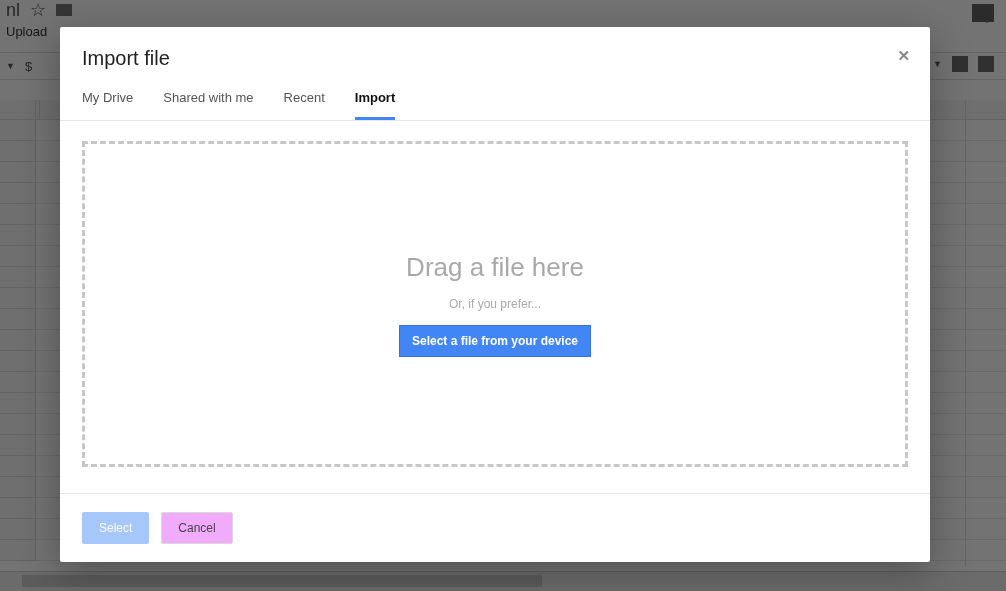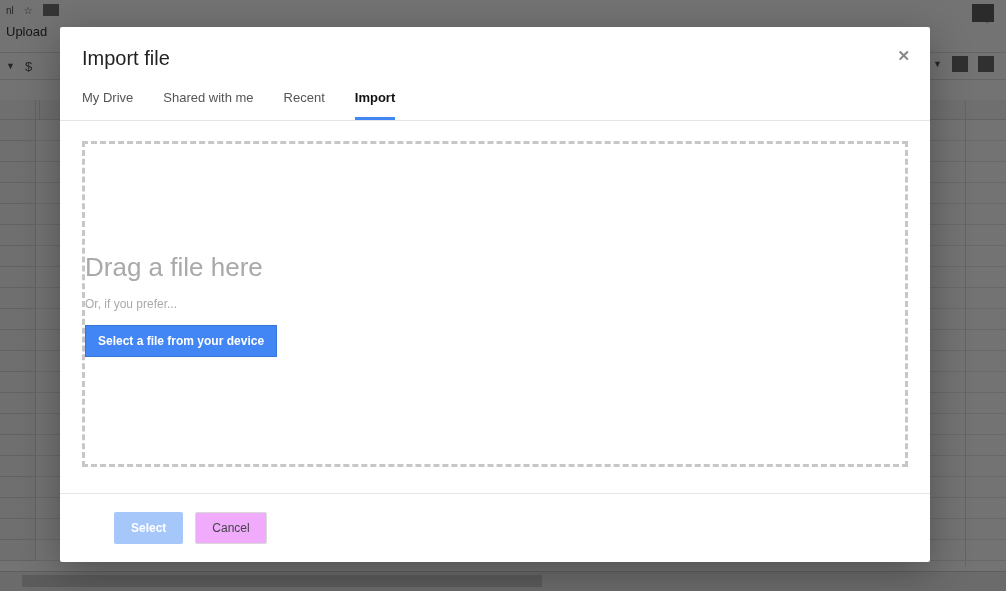--- a/index.html
+++ b/index.html
@@ -18,21 +18,21 @@
     }
     .bg .menubar {
       position:absolute; top:20px; left:0; height:22px;
       font-size:13px; color:#333;
       display:flex; align-items:center; gap:18px;
       padding-left:6px;
     }
     .bg .docinfo {
       position:absolute; top:0; left:0; height:20px;
       display:flex; align-items:center; gap:10px;
-      font-size:10px; color:#555;
+      font-size:18px; color:#555;
       padding-left:6px;
     }
     .bg .saved { color:#777; font-size:13px; }
     .bg .toolbar-row {
       position:absolute; top:52px; left:0; right:0; height:28px;
       border-top:1px solid #e0e0e0;
       border-bottom:1px solid #e0e0e0;
       display:flex; align-items:center; gap:10px;
       padding-left:6px;
       font-size:13px; color:#555;
@@ -125,21 +125,21 @@
       width:100%;
     }
     .picker-body {
       flex:1 1 auto;
       padding:20px 22px 0;
     }
     .dropzone {
       height:326px;
       border:3px dashed #c7c7c7;
       display:flex; flex-direction:column;
-      align-items:flex-start; justify-content:center;
+      align-items:center; justify-content:center;
       gap:14px;
     }
     .dropzone-title { font-size:26px; color:#a9a9a9; }
     .dropzone-sub { font-size:12px; color:#aaaaaa; font-weight:normal; }
     .device-btn {
       background:#4285f4; color:#fff;
       font-size:12px; font-weight:bold;
       padding:8px 12px;
       border:1px solid #3874d6;
       cursor:pointer;
@@ -150,23 +150,22 @@
       display:flex; gap:12px;
     }
     .btn {
       font-size:12px;
       padding:8px 16px;
       border-radius:2px;
       cursor:pointer;
       border:1px solid transparent;
     }
     .btn.select {
-      background:#a6c7fa; color:#fff; font-weight:bold;
+      background:#a6c7fa; color:#fff; font-weight:normal;
       cursor:default;
-      margin-left:32px;
     }
     .btn.cancel {
       background:#f0abfc; color:#444; border-color:#d9d9d9;
     }
     .tri { font-size:9px; color:#555; }
   </style>
 </head>
 <body>
 
 <div class="bg">

